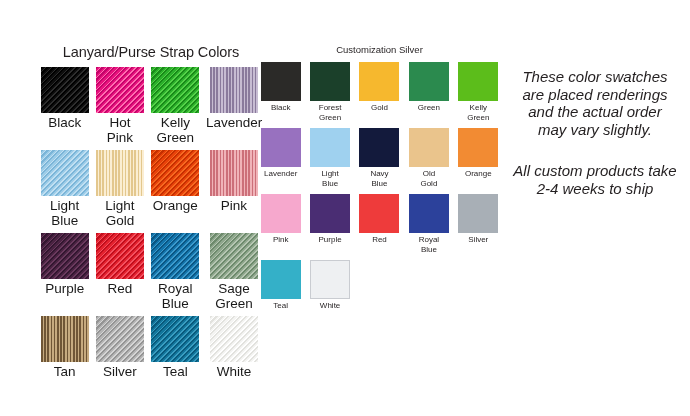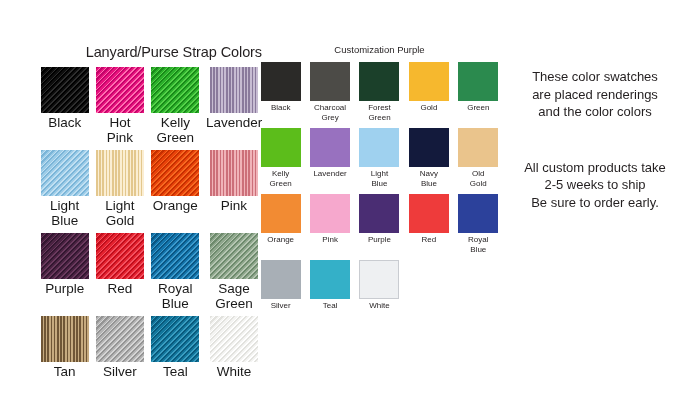--- a/index.html
+++ b/index.html
@@ -24,21 +24,21 @@
 
   
   .lanyard-panel {
     position: absolute;
     left: 40px;
     top: 44px;
     width: 222px;
   }
   .lanyard-title {
     font-size: 14.5px;
-    text-align: right;
+    text-align: center;
     color: #231f20;
     letter-spacing: -0.1px;
     margin-bottom: 7px;
     white-space: nowrap;
   }
   .lanyard-grid {
     display: grid;
     grid-template-columns: repeat(4, 1fr);
     column-gap: 6px;
     row-gap: 0px;
@@ -114,26 +114,27 @@
 
   
   .notes-panel {
     position: absolute;
     left: 502px;
     top: 68px;
     width: 186px;
     text-align: center;
   }
   .note-block {
-    font-size: 13px;
+    font-size: 15px;
     line-height: 17.5px;
     color: #231f20;
+    font-style: italic;
   }
   .note-block.second {
-    margin-top: 38px;
+    margin-top: 24px;
   }
   .note-line {
     display: block;
     white-space: nowrap;
   }
 </style>
 </head>
 <body>
 
 <div class="page">
@@ -234,29 +235,25 @@
         <div class="lanyard-cell">
           <div class="lanyard-swatch">
             <div class="tex" style="background-color: rgb(244, 244, 242); background-image: repeating-linear-gradient(135deg, rgb(226, 226, 222) 0px, rgb(226, 226, 222) 1.5px, rgb(244, 244, 242) 1.5px, rgb(244, 244, 242) 3px, rgb(255, 255, 255) 3px, rgb(255, 255, 255) 4.2px), repeating-linear-gradient(45deg, rgba(0, 0, 0, 0.1) 0px, rgba(0, 0, 0, 0.1) 1.2px, rgba(255, 255, 255, 0.1) 1.2px, rgba(255, 255, 255, 0.1) 2.4px); background-blend-mode: normal, overlay;"></div>
           </div>
           <div class="lanyard-label">White</div>
         </div>
       </div>
   </section>
 
   <section class="custom-panel">
-    <div class="custom-title">Customization Purple</div>
+    <div class="custom-title">Customization Silver</div>
     <div class="custom-grid">
         <div class="custom-cell">
           <div class="custom-swatch" style="background-color: rgb(43, 42, 40);"></div>
           <div class="custom-label">Black</div>
-        </div>
-        <div class="custom-cell">
-          <div class="custom-swatch" style="background-color: rgb(76, 75, 71);"></div>
-          <div class="custom-label">Charcoal<br>Grey</div>
         </div>
         <div class="custom-cell">
           <div class="custom-swatch" style="background-color: rgb(27, 64, 42);"></div>
           <div class="custom-label">Forest<br>Green</div>
         </div>
         <div class="custom-cell">
           <div class="custom-swatch" style="background-color: rgb(246, 184, 46);"></div>
           <div class="custom-label">Gold</div>
         </div>
         <div class="custom-cell">
@@ -315,22 +312,22 @@
           <div class="custom-swatch outlined" style="background-color: rgb(238, 240, 242);"></div>
           <div class="custom-label">White</div>
         </div>
       </div>
   </section>
 
   <aside class="notes-panel">
     <div class="note-block">
         <span class="note-line">These color swatches</span>
         <span class="note-line">are placed renderings</span>
-        <span class="note-line">and the color colors</span>
+        <span class="note-line">and the actual order</span>
+        <span class="note-line">may vary slightly.</span>
       </div>
     <div class="note-block second">
         <span class="note-line">All custom products take</span>
-        <span class="note-line">2-5 weeks to ship</span>
-        <span class="note-line">Be sure to order early.</span>
+        <span class="note-line">2-4 weeks to ship</span>
       </div>
   </aside>
 
 </div>
 
 </body></html>

